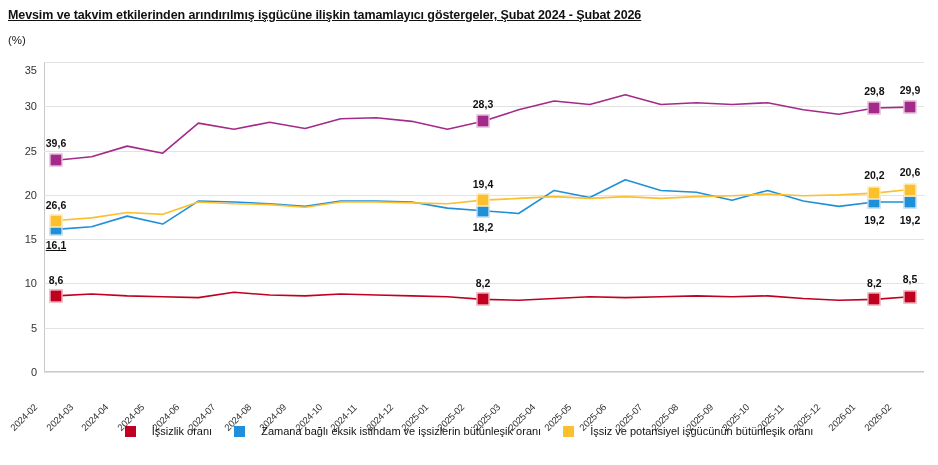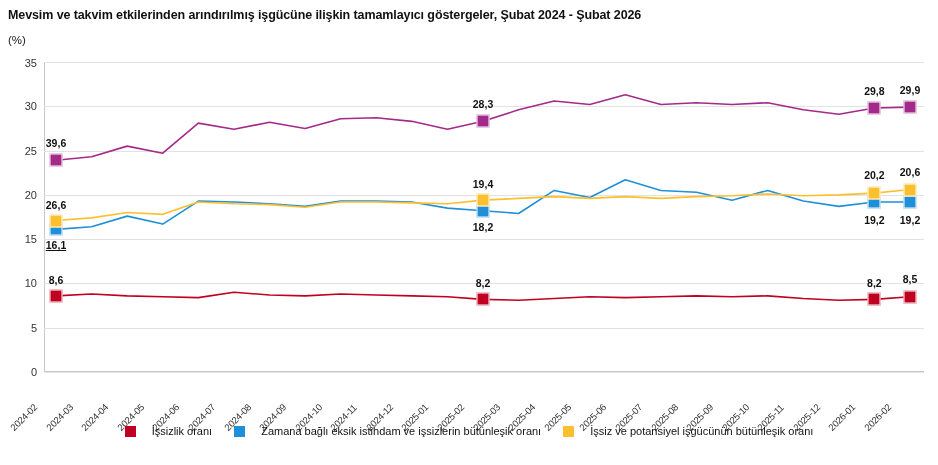--- a/index.html
+++ b/index.html
@@ -21,20 +21,21 @@
   }
   #chart-title {
     position: absolute;
     left: 8px;
     top: 8px;
     font-size: 12.5px;
     font-weight: bold;
     color: #111111;
     letter-spacing: -0.1px;
     white-space: nowrap;
+    text-decoration: underline;
   }
   #chart-unit {
     position: absolute;
     left: 8px;
     top: 34px;
     font-size: 11.5px;
     color: #222222;
   }
   #plot {
     position: absolute;
@@ -153,21 +154,21 @@
         <div class="gridline" style="top: 0px;"></div>
       </div>
     <div id="yticks">
         <div class="ytick" style="top: 310px;">0</div>
         <div class="ytick" style="top: 265.714px;">5</div>
         <div class="ytick" style="top: 221.429px;">10</div>
         <div class="ytick" style="top: 177.143px;">15</div>
         <div class="ytick" style="top: 132.857px;">20</div>
         <div class="ytick" style="top: 88.5714px;">25</div>
         <div class="ytick" style="top: 44.2857px;">30</div>
-        <div class="ytick" style="top: 1px;">35</div>
+        <div class="ytick" style="top: 8px;">35</div>
       </div>
     <div id="xticks">
         <div class="xtick" style="left: 12px;">2024-02</div>
         <div class="xtick" style="left: 47.5833px;">2024-03</div>
         <div class="xtick" style="left: 83.1667px;">2024-04</div>
         <div class="xtick" style="left: 118.75px;">2024-05</div>
         <div class="xtick" style="left: 154.333px;">2024-06</div>
         <div class="xtick" style="left: 189.917px;">2024-07</div>
         <div class="xtick" style="left: 225.5px;">2024-08</div>
         <div class="xtick" style="left: 261.083px;">2024-09</div>

